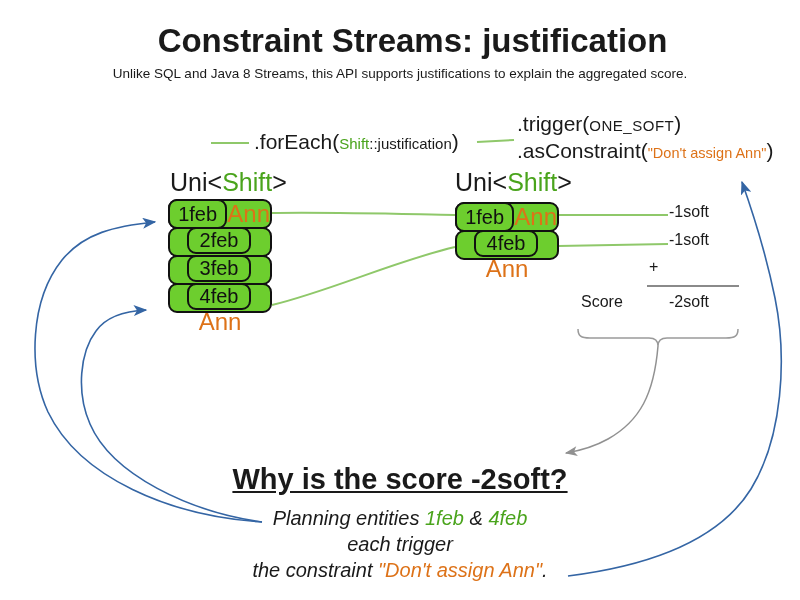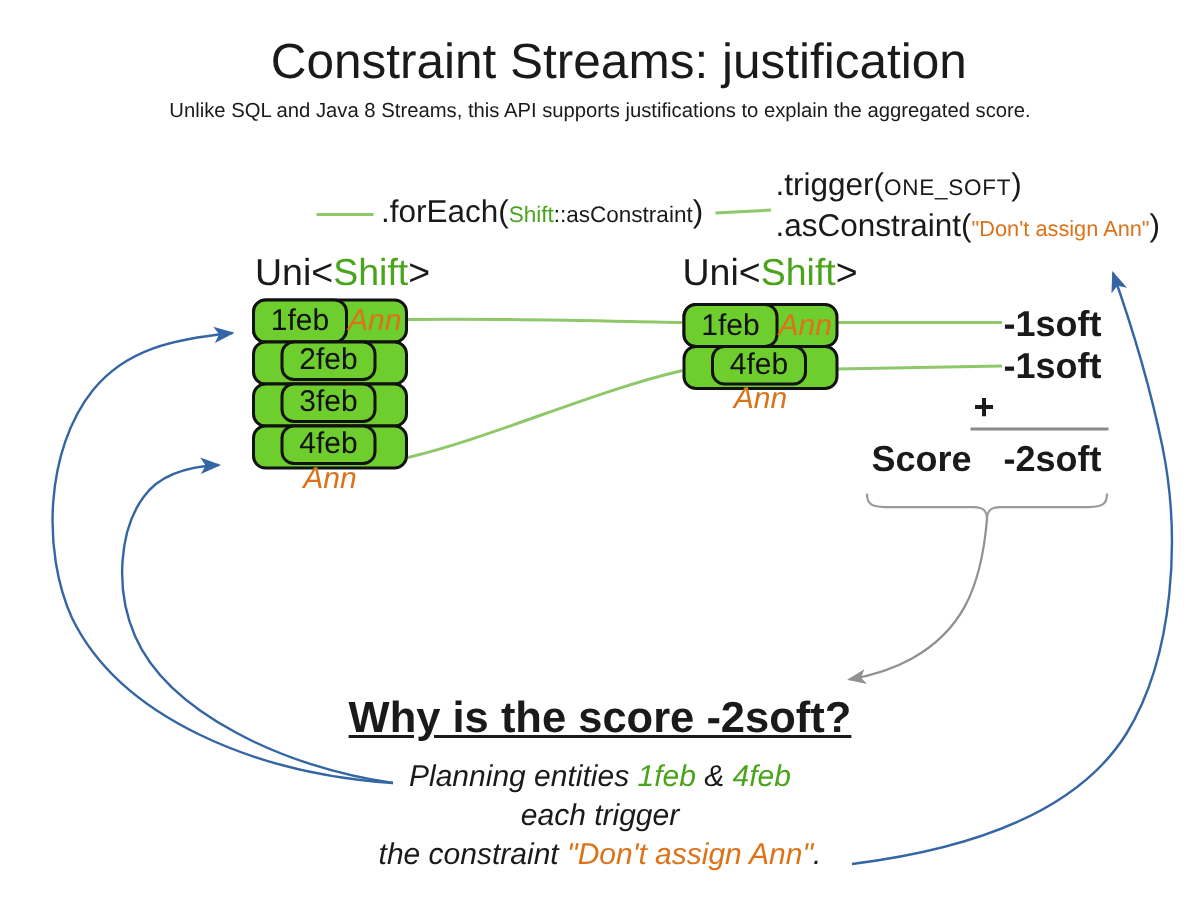--- a/index.html
+++ b/index.html
@@ -10,43 +10,43 @@
     --blue:#3465a4;
     --gray:#919191;
     --ink:#1a1a1a;
   }
   html,body{margin:0;padding:0;background:#fff;}
   body{font-family:"Liberation Sans", sans-serif;color:var(--ink);}
   .stage{position:relative;width:800px;height:600px;background:#fff;overflow:hidden;}
   .abs{position:absolute;white-space:nowrap;}
   svg.overlay{position:absolute;left:0;top:0;pointer-events:none;}
 
-  .title{left:0;right:0;top:22px;text-align:center;font-size:33px;font-weight:400;margin-left:25px;}
+  .title{left:0;right:0;top:22px;text-align:center;font-size:33px;font-weight:700;margin-left:25px;}
   .subtitle{left:0;right:0;top:66px;text-align:center;font-size:13.5px;}
 
   .code{font-size:21px;}
   .sm{font-size:15px;}
   .xs{font-size:14.5px;}
   .green-t{color:var(--text-green);}
   .orange-t{color:var(--orange);}
 
   .uni{font-size:25px;}
 
   .utable{position:absolute;}
   .urow{position:relative;width:104px;height:30px;box-sizing:border-box;
         background:var(--entity-green);border:2px solid #111;border-radius:9px;
         display:flex;align-items:center;}
   .urow + .urow{margin-top:-2px;flex-direction:column;}
   .date-cell{box-sizing:border-box;width:64px;height:30px;margin:-2px 0 -2px -2px;
         background:var(--entity-green);border:2px solid #111;border-radius:9px;
         display:flex;align-items:center;justify-content:center;
         font-size:20px;color:#111;}
-  .emp{margin-left:0;font-size:20px;color:var(--orange);font-style:italic;}
+  .emp{margin-left:0;font-size:24px;color:var(--orange);}
 
-  .score-text{font-size:24px;font-weight:bold;}
+  .score-text{font-size:16px;}
 
   .explain{position:absolute;left:0;right:0;top:463px;text-align:center;}
   .explain h2{margin:0 0 9px 0;font-size:29px;font-weight:700;text-decoration:underline;}
   .xline{font-size:20px;line-height:26px;font-style:italic;}
 </style>
 </head>
 <body>
 
 <div class="stage">
 
@@ -79,21 +79,21 @@
     <path d="M 262 522 C 170 516 80 478 48 412 C 28 368 30 300 62 260 C 84 233 115 226 155 222" stroke="#3465a4" stroke-width="1.6" fill="none" marker-end="url(#arrow-blue)"></path>
     <path d="M 262 522 C 190 512 112 475 90 424 C 76 392 80 352 96 331 C 106 317 124 311 146 310" stroke="#3465a4" stroke-width="1.6" fill="none" marker-end="url(#arrow-blue)"></path>
 
     <path d="M 568 576 C 640 567 716 545 751 489 C 783 437 787 357 775 298 C 766 254 753 213 742 182" stroke="#3465a4" stroke-width="1.6" fill="none" marker-end="url(#arrow-blue)"></path>
   </svg>
 
   <div class="abs title">Constraint Streams: justification</div>
   <div class="abs subtitle">Unlike SQL and Java 8 Streams, this API supports justifications to explain the aggregated score.</div>
 
 
-  <div class="abs code" style="left:254px;top:130px;"><span>.forEach(</span><span class="sm green-t">Shift</span><span class="sm">::asConstraint</span><span>)</span></div>
+  <div class="abs code" style="left:254px;top:130px;"><span>.forEach(</span><span class="sm green-t">Shift</span><span class="sm">::justification</span><span>)</span></div>
 
   <div class="abs code" style="left:517px;top:112px;"><span>.trigger(</span><span class="sm" style="letter-spacing:0.5px;">ONE_SOFT</span><span>)</span></div>
 
   <div class="abs code" style="left:517px;top:139px;"><span>.asConstraint(</span><span class="xs orange-t">"Don't assign Ann"</span><span>)</span></div>
 
   <div class="abs uni" style="left:170px;top:168px;"><span>Uni&lt;</span><span class="green-t">Shift</span><span>&gt;</span></div>
 
   <div class="abs uni" style="left:455px;top:168px;"><span>Uni&lt;</span><span class="green-t">Shift</span><span>&gt;</span></div>
 
   <div class="utable" style="left:168px;top:199px;">

